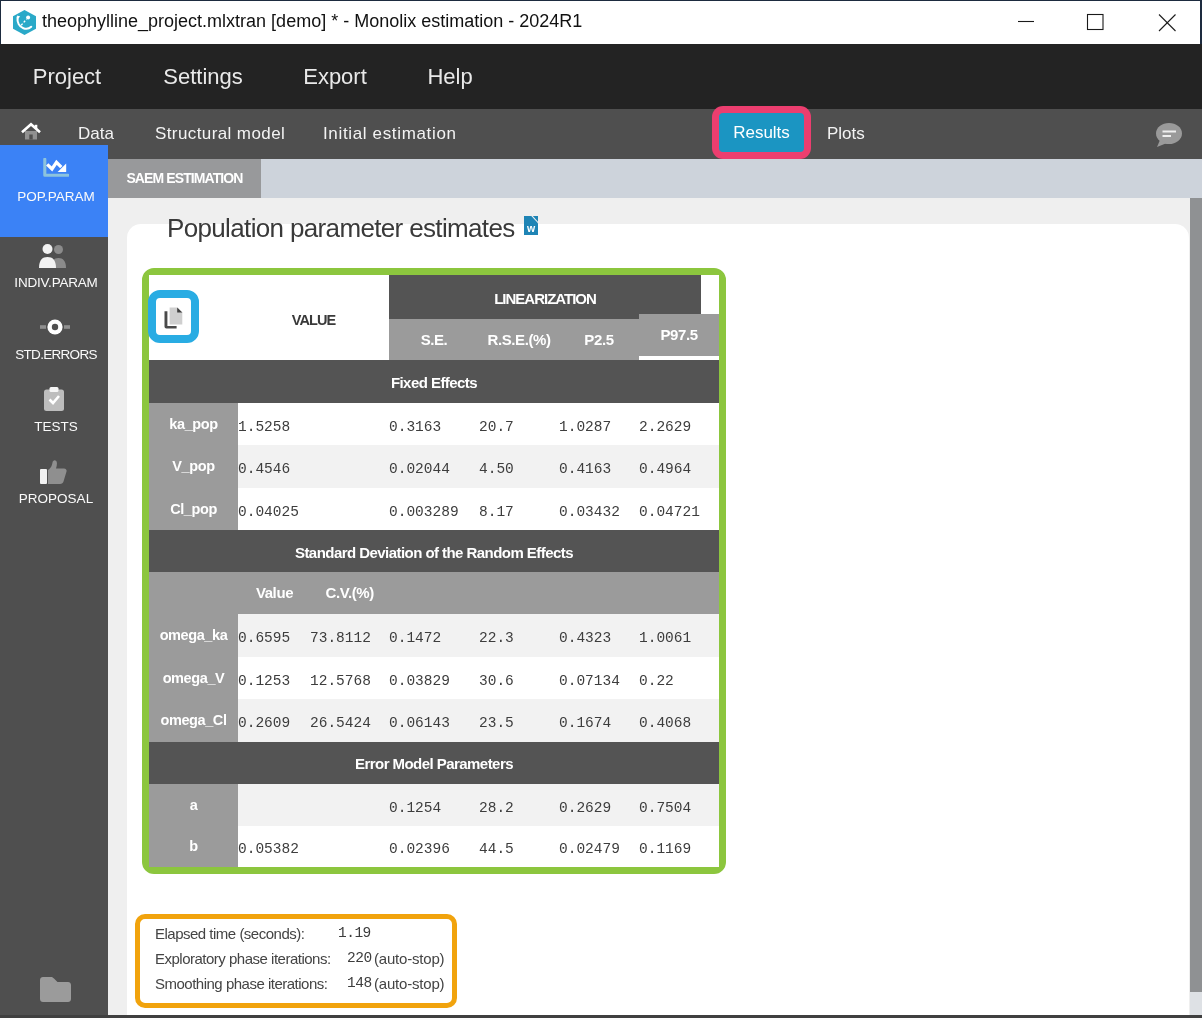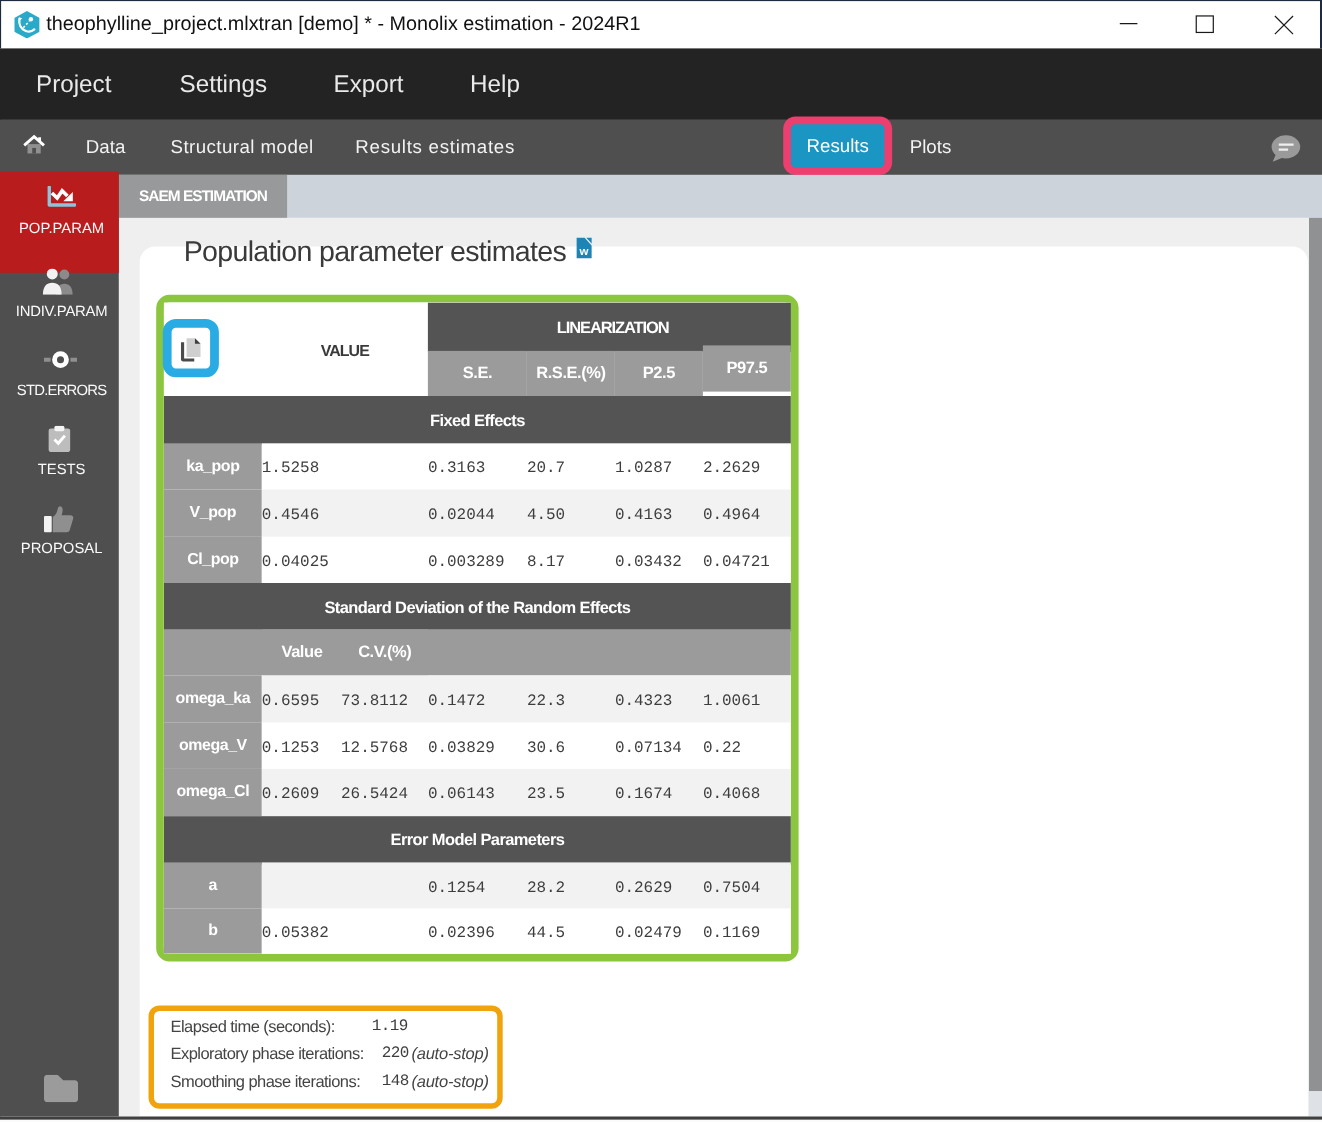--- a/index.html
+++ b/index.html
@@ -39,21 +39,21 @@
   #greenbox{left:142px;top:268px;width:570px;height:592px;border:7px solid #8cc63e;border-radius:12px;background:#fff;}
   .banner{background:#545454;color:#fff;font-weight:bold;font-size:15px;text-align:center;letter-spacing:-0.55px;padding-top:1.5px;}
   .graycell{background:#9b9b9b;color:#fff;font-weight:bold;font-size:15px;text-align:center;letter-spacing:-0.4px;}
   .labcell{background:#9b9b9b;color:#fff;font-weight:bold;font-size:14.5px;text-align:center;letter-spacing:-0.4px;}
   .num{font-family:"Liberation Mono",monospace;font-size:14.5px;color:#3d3d3d;text-align:left;padding-right:9px !important;transform:translateY(2.5px);}
   
   #copybtn{left:148px;top:290px;width:51px;height:53px;border:8px solid #29ace3;border-radius:12px;background:#fff;box-sizing:border-box;}
   
   #orangebox{left:135px;top:914px;width:322px;height:94px;border:5px solid #f1a30d;border-radius:10px;background:#fff;box-sizing:border-box;}
   .oline{position:absolute;font-size:15px;color:#444;white-space:nowrap;width:290px;letter-spacing:-0.5px;}
-  .oline .as{letter-spacing:-0.2px;font-style:italic;}
+  .oline .as{letter-spacing:-0.2px;}
   .oval{font-family:"Liberation Mono",monospace;font-size:14.5px;color:#3d3d3d;}
 </style>
 </head>
 <body>
 <div id="app">
   <div class="abs" style="left:0;top:51px;width:1px;height:964px;background:#8f8f8f"></div>
 
   <div class="abs" id="contentbg"></div>
   <div class="abs" id="card"></div>
 
@@ -81,36 +81,36 @@
 
   <div class="abs" id="navbar"></div>
   <svg class="abs" style="left:21px;top:122px" width="20" height="20" viewBox="0 0 20 20">
     <rect x="4" y="9" width="12" height="8.5" fill="#909090"></rect>
     <rect x="8.3" y="12.5" width="3.4" height="5" fill="#4f4f4f"></rect>
     <path d="M1,10.2 L10,2.2 L19,10.2" stroke="#fff" stroke-width="2.6" fill="none"></path>
     <rect x="13.7" y="2.8" width="2.6" height="4" fill="#fff"></rect>
   </svg>
   <div class="abs navitem" style="left:78px;top:109px">Data</div>
   <div class="abs navitem" style="left:155px;top:109px;letter-spacing:0.4px">Structural model</div>
-  <div class="abs navitem" style="left:323px;top:109px;letter-spacing:0.65px">Results estimates</div>
+  <div class="abs navitem" style="left:323px;top:109px;letter-spacing:0.65px">Initial estimation</div>
   <div class="abs" style="left:712px;top:106px;width:99px;height:53px;border-radius:11px;background:#ec3e6f"></div>
   <div class="abs" style="left:719px;top:113px;width:85px;height:39px;border-radius:4px;background:#1b95c2;color:#fff;font-size:17px;text-align:center;line-height:39px">Results</div>
   <div class="abs navitem" style="left:827px;top:109px">Plots</div>
   <svg class="abs" style="left:1154px;top:121px" width="32" height="28" viewBox="0 0 32 28">
     <ellipse cx="15" cy="12.5" rx="13" ry="10.5" fill="#9a9a9a"></ellipse>
     <path d="M6,19 L3,26 L13,22 Z" fill="#9a9a9a"></path>
     <line x1="8.5" y1="10.5" x2="22" y2="10.5" stroke="#efefef" stroke-width="2"></line>
     <line x1="8.5" y1="15" x2="17" y2="15" stroke="#efefef" stroke-width="2"></line>
   </svg>
 
   <div class="abs" id="subbar"></div>
   <div class="abs" id="saemtab">SAEM ESTIMATION</div>
 
   <div class="abs" id="sidebar"></div>
-  <div class="abs sideitem" style="top:156px;height:92px;background:#b91c1c">
+  <div class="abs sideitem" style="top:145px;height:92px;background:#3b82f6">
     <svg style="position:absolute;left:41px;top:13px" width="28" height="22" viewBox="0 0 28 22">
       <path d="M3.8,1.2 L3.8,17.3 L27,17.3" stroke="#8cc3dd" stroke-width="3.1" fill="none" stroke-linecap="round" stroke-linejoin="round"></path>
       <path d="M6.2,6.4 L11,11 L15.5,4.4 L20.3,9.2" stroke="#fff" stroke-width="3.3" fill="none"></path>
       <path d="M25.2,5.6 L25.2,14 L16.6,14 Z" fill="#fff"></path>
     </svg>
     <div class="lbl">POP.PARAM</div>
   </div>
   <div class="abs sideitem" style="top:231px">
     <svg style="position:absolute;left:38px;top:13px" width="34" height="24" viewBox="0 0 34 24">
       <circle cx="20.5" cy="5.5" r="4.5" fill="#8b8b8b"></circle>
@@ -156,21 +156,21 @@
   <div class="abs" id="pagetitle">Population parameter estimates</div>
   <svg class="abs" style="left:524px;top:215.5px" width="14" height="19" viewBox="0 0 14 19">
     <path d="M0,0 L7.3,0 L14,7.3 L14,19 L0,19 Z" fill="#1e84b5"></path>
     <path d="M8.8,0 L14,0 L14,5.7 Z" fill="#1e84b5"></path>
     <text x="7" y="16" font-size="10.5" font-weight="bold" fill="#fff" text-anchor="middle" font-family="Liberation Sans">w</text>
   </svg>
 
   <div class="abs" id="greenbox"></div>
   <div class="abs" id="tbl" style="left:149px;top:275px;width:570px;height:592px;background:#fff;overflow:hidden">
 
-    <div class="abs banner" style="left:240px;top:0px;width:336px;height:43.5px;line-height:43.5px;letter-spacing:-1px">LINEARIZATION</div>
+    <div class="abs banner" style="left:240px;top:0px;width:312px;height:43.5px;line-height:43.5px;letter-spacing:-1px">LINEARIZATION</div>
     <div class="abs" style="left:89.5px;top:0px;width:150px;height:85px;line-height:90px;text-align:center;font-weight:bold;font-size:14.5px;color:#3a3a3a;letter-spacing:-0.9px">VALUE</div>
     <div class="abs graycell" style="left:240px;top:43.5px;width:90px;height:41.5px;line-height:41.5px">S.E.</div>
     <div class="abs graycell" style="left:330px;top:43.5px;width:80px;height:41.5px;line-height:41.5px">R.S.E.(%)</div>
     <div class="abs graycell" style="left:410px;top:43.5px;width:80px;height:41.5px;line-height:41.5px">P2.5</div>
     <div class="abs graycell" style="left:490px;top:39px;width:80px;height:41.5px;line-height:41.5px">P97.5</div>
 
     <div class="abs banner" style="left:0px;top:85px;width:570px;height:42.5px;line-height:42.5px">Fixed Effects</div>
     <div class="abs labcell" style="left:0px;top:127.5px;width:89px;height:42.5px;line-height:42.5px">ka_pop</div>
     <div class="abs labcell" style="left:0px;top:170px;width:89px;height:42.5px;line-height:42.5px">V_pop</div>
     <div class="abs labcell" style="left:0px;top:212.5px;width:89px;height:42.5px;line-height:42.5px">Cl_pop</div>

